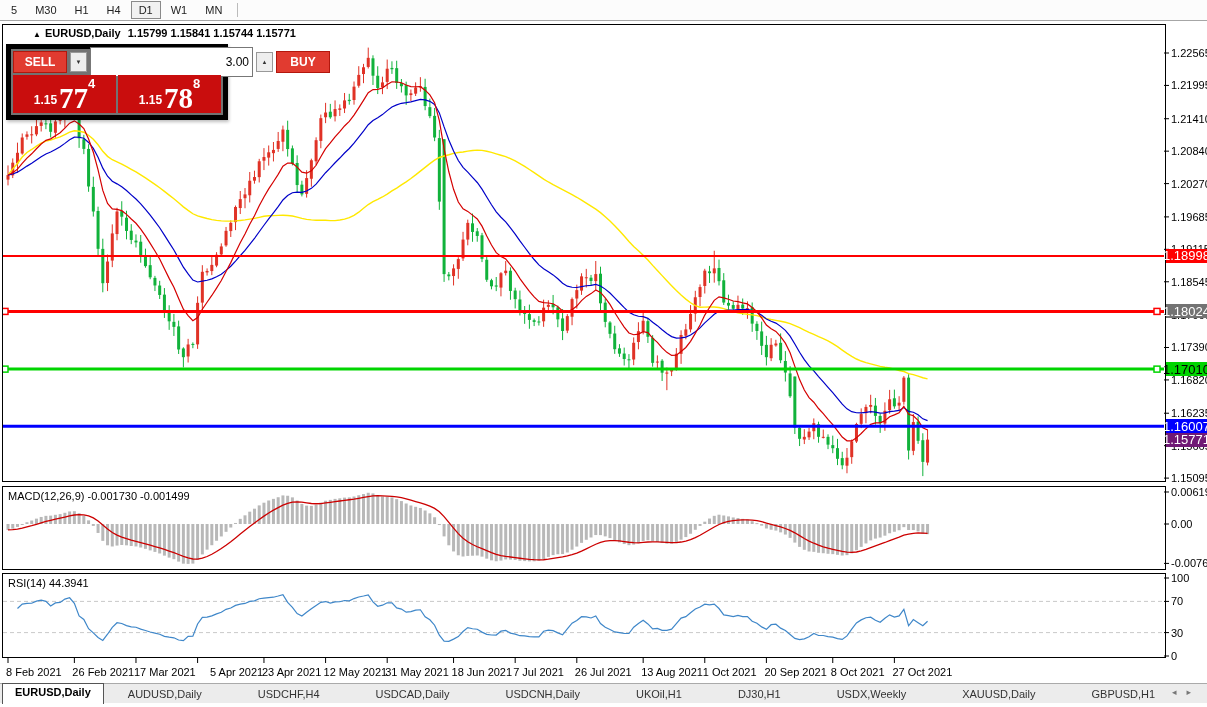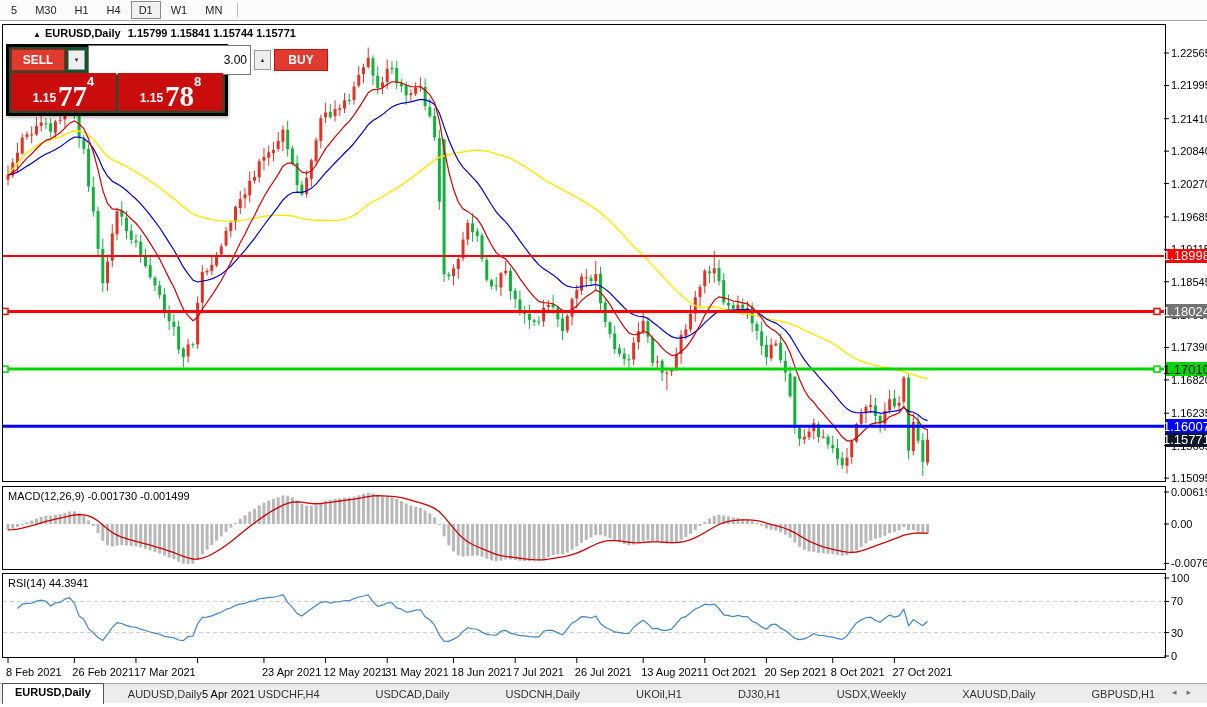--- a/index.html
+++ b/index.html
@@ -21,22 +21,22 @@
   .chart-header{position:absolute;left:8px;top:27px;z-index:3;font-weight:bold;margin-left:25px;}
   .chart-header .tri{font-size:8px;margin-right:4px;}
   .chart-header .ohlc{margin-left:7px;}
   .ind-label{position:absolute;z-index:3;color:#000;}
   
   .axis-label{position:absolute;left:1171px;z-index:3;white-space:nowrap;}
   .axis-label.clip{width:36px;overflow:hidden;}
   .badge{position:absolute;left:1166px;width:41px;height:14px;z-index:4;display:flex;
          align-items:center;justify-content:center;font-size:13px;}
   
-  .trade-panel{position:absolute;left:6px;top:44px;width:222px;z-index:5;background:#14532d;
-               border:3px solid #000000;box-shadow:1px 2px 3px rgba(0,0,0,.25);padding:2px;box-sizing:border-box;}
+  .trade-panel{position:absolute;left:6px;top:44px;width:222px;z-index:5;background:#737373;
+               border:5px solid #000000;box-shadow:1px 2px 3px rgba(0,0,0,.25);padding:2px;box-sizing:border-box;}
   .tp-row1{display:flex;align-items:center;gap:3px;height:22px;margin-bottom:2px;}
   .tp-btn{flex:0 0 52px;height:20px;background:#e13b30;border:1px solid #b3170d;color:#fff;
           font-weight:bold;font-size:12px;display:flex;align-items:center;justify-content:center;}
   .tp-spin{flex:0 0 15px;height:18px;background:#eee;border:1px solid #999;font-size:6px;color:#333;
            display:flex;align-items:center;justify-content:center;}
   .tp-vol{flex:1;height:16px;border:1px solid #777;font-size:12px;text-align:right;padding:6px 3px;
           font-family:"Liberation Sans",sans-serif;}
   .tp-row2{display:flex;gap:2px;}
   .tp-price{flex:1;height:36px;background:#c90d0d;color:#fff;display:flex;align-items:flex-end;
             justify-content:center;padding-bottom:2px;}
@@ -806,25 +806,25 @@
 <div class="axis-label clip" style="top: 518px;">0.00</div>
 <div class="axis-label clip" style="top: 557.406px;">-0.007625</div>
 <div class="axis-label" style="top: 572px;">100</div>
 <div class="axis-label" style="top: 595.4px;">70</div>
 <div class="axis-label" style="top: 626.6px;">30</div>
 <div class="axis-label" style="top: 650px;">0</div>
 <div class="badge" style="top: 248.99px; background: rgb(255, 0, 0); color: rgb(255, 255, 255);">1.18998</div>
 <div class="badge" style="top: 304.418px; background: #737373; color: rgb(255, 255, 255);">1.18024</div>
 <div class="badge" style="top: 362.122px; background: rgb(0, 213, 0); color: rgb(0, 0, 0);">1.17010</div>
 <div class="badge" style="top: 419.2px; background: rgb(0, 0, 255); color: rgb(255, 255, 255);">1.16007</div>
-<div class="badge" style="top: 432.63px; background: #0f172a; color: rgb(255, 255, 255);">1.15771</div>
+<div class="badge" style="top: 432.63px; background: #701a75; color: rgb(255, 255, 255);">1.15771</div>
 <div class="date-label" style="left: 6px;">8 Feb 2021</div>
 <div class="date-label" style="left: 72.36px;">26 Feb 2021</div>
 <div class="date-label" style="left: 133.98px;">17 Mar 2021</div>
-<div class="date-label" style="left: 202px; margin-top: 22px;">5 Apr 2021</div>
+<div class="date-label" style="left: 210px;">5 Apr 2021</div>
 <div class="date-label" style="left: 261.96px;">23 Apr 2021</div>
 <div class="date-label" style="left: 323.58px;">12 May 2021</div>
 <div class="date-label" style="left: 385.2px;">31 May 2021</div>
 <div class="date-label" style="left: 451.56px;">18 Jun 2021</div>
 <div class="date-label" style="left: 513.18px;">7 Jul 2021</div>
 <div class="date-label" style="left: 574.8px;">26 Jul 2021</div>
 <div class="date-label" style="left: 641.16px;">13 Aug 2021</div>
 <div class="date-label" style="left: 702.78px;">1 Oct 2021</div>
 <div class="date-label" style="left: 764.4px;">20 Sep 2021</div>
 <div class="date-label" style="left: 830.76px;">8 Oct 2021</div>

